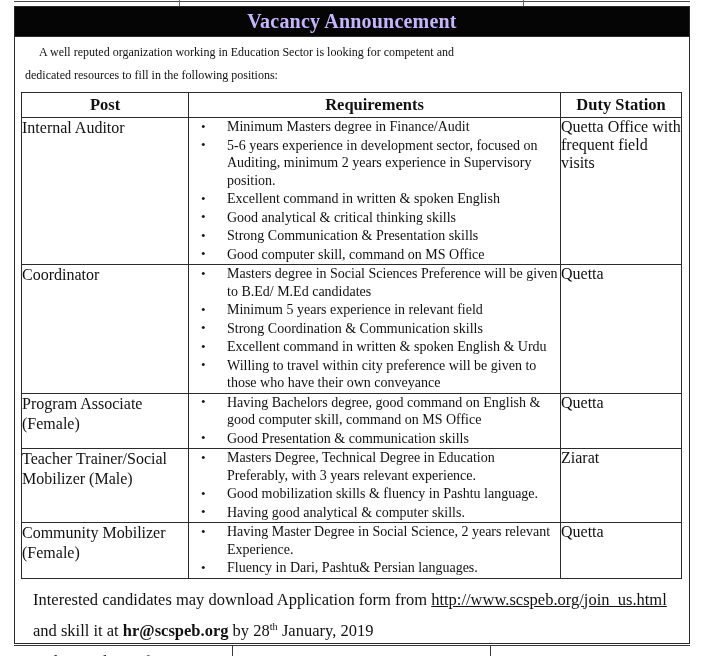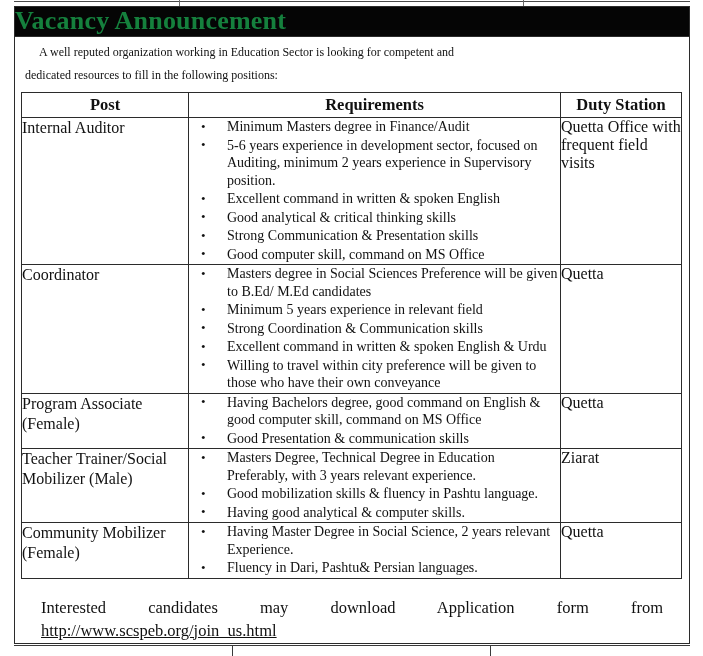--- a/index.html
+++ b/index.html
@@ -58,24 +58,24 @@
     width: 676px;
     height: 638px;
     border: 1px solid #2b2b2b;
     box-sizing: border-box;
     background: #ffffff;
   }
 
   
   .banner {
     background: #050505;
-    color: #15803d;
-    text-align: left;
+    color: #c4b5fd;
+    text-align: center;
     font-weight: bold;
-    font-size: 26px;
+    font-size: 20px;
     line-height: 28px;
     letter-spacing: 0.2px;
     height: 29px;
     border-bottom: 1px solid #2b2b2b;
     overflow: hidden;
   }
 
   
   .intro {
     padding: 4px 10px 2px 10px;
@@ -141,31 +141,31 @@
     font-size: 13px;
     line-height: 17.5px;
   }
 
   
   .footer {
     padding: 1px 10px 0 10px;
     font-size: 16.5px;
     line-height: 23px;
   }
-  .footer p { margin: 16px; }
+  .footer p { margin: 8px; }
   .fjust {
     text-align: justify;
     text-justify: inter-word;
   }
   .link {
     text-decoration: underline;
     color: #111111;
   }
   .bold { font-weight: bold; }
-  sup { font-size: 63%; vertical-align: super; line-height: 0; font-family: Liberation Mono, monospace; }
+  sup { font-size: 63%; vertical-align: super; line-height: 0; }
 </style>
 </head>
 <body>
 
 <div class="frag-top"></div>
 <div class="frag-top-tick" style="left:179px;"></div>
 <div class="frag-top-tick" style="left:523px;"></div>
 <div class="frag-bottom"></div>
 <div class="frag-bottom-tick" style="left:232px;"></div>
 <div class="frag-bottom-tick" style="left:490px;"></div>

